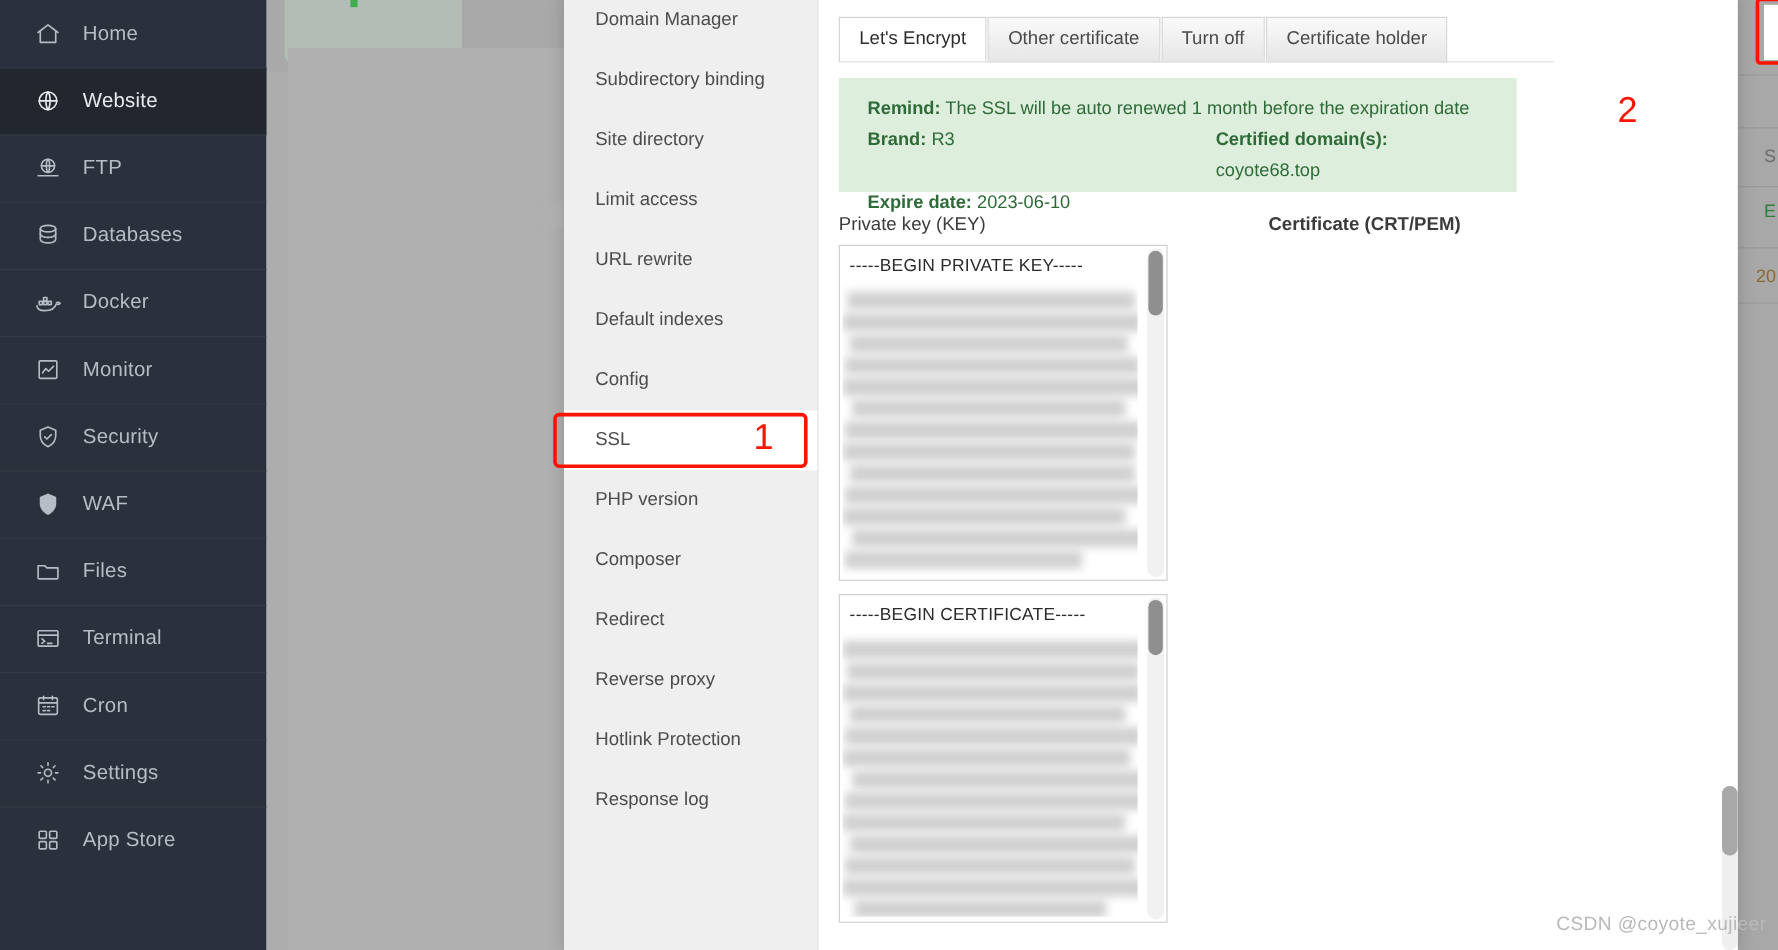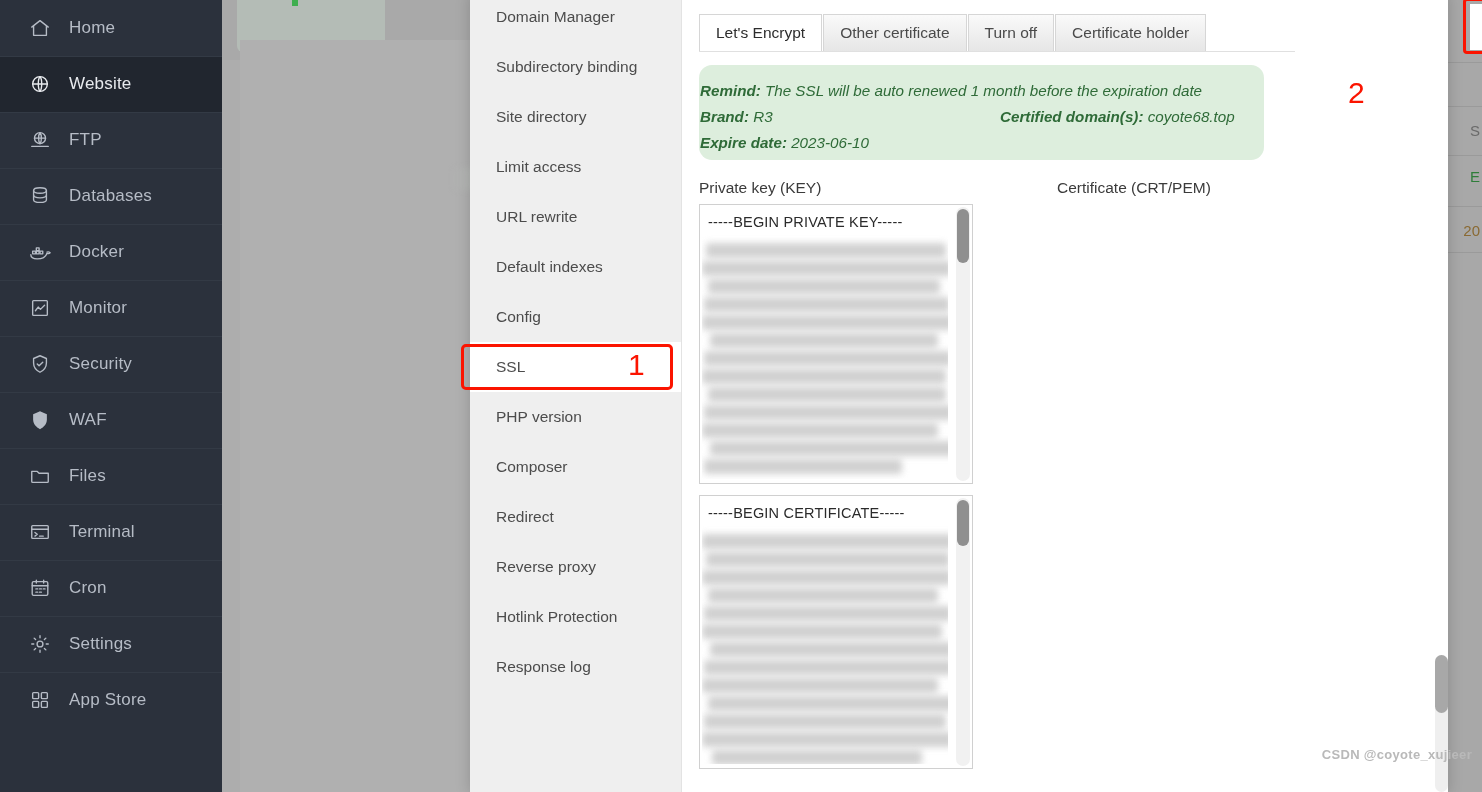--- a/index.html
+++ b/index.html
@@ -243,26 +243,25 @@
     border-radius: 4px;
     z-index: 4;
     pointer-events: none;
   }
 
   
   .remind {
     position:absolute; left: 16px; top: 73px;
     width: 565px; height: 95px;
     background: #ddeedd;
-    border-radius: 13px;
-    padding: 13px 1px;
+    border-radius: 0;
+    padding: 13px 24px;
     color: #2f6b38;
     font-size: 15.2px;
     line-height: 26px;
-    font-style: italic;
   }
   .remind b { font-weight: bold; }
   .remind .row2 { display:flex; }
   .remind .row2 .c1 { width: 300px; }
 
   .field-label {
     position:absolute;
     font-size: 15.5px; color: #3b3b3b;
   }
 
@@ -320,26 +319,25 @@
 
   .marker {
     position:absolute;
     color: #fb1400;
     font-size: 30px;
     font-family: "Liberation Sans", sans-serif;
     z-index: 70;
   }
 
   .watermark {
-    position:absolute; right: 10px; bottom: 30px;
+    position:absolute; right: 10px; bottom: 12px;
     color: #b9b9b9;
-    font-size: 13px;
+    font-size: 16px;
     z-index: 80;
     letter-spacing: .3px;
-    font-weight: bold;
   }
 </style>
 </head>
 <body>
 
 <div id="screen">
 
   <div class="bgpage">
     <div class="bg-topstrip"></div>
     <div class="bg-tabchip"></div>
@@ -466,21 +464,21 @@
             <span>coyote68.top</span>
           </span>
         </div>
         <div>
           <b>Expire date:</b>
           <span>2023-06-10</span>
         </div>
       </div>
 
       <div class="field-label" style="left:16px; top:187px;">Private key (KEY)</div>
-      <div class="field-label" style="left:374px; top:187px;">Certificate (CRT/PEM)</div>
+      <div class="field-label" style="left:374px; top:187px;font-weight:bold;">Certificate (CRT/PEM)</div>
 
       <div class="ta-wrap" style="left:16px; top:212px; width:274px; height:280px;">
         <div class="ta-head">-----BEGIN PRIVATE KEY-----</div>
         <div class="ta-blur">
           <div class="blurline" style="left:4px;  top:8px;   width:240px; height:15px;"></div>
           <div class="blurline" style="left:0px;  top:26px;  width:250px; height:15px;"></div>
           <div class="blurline" style="left:6px;  top:44px;  width:232px; height:15px;"></div>
           <div class="blurline" style="left:2px;  top:62px;  width:246px; height:15px;"></div>
           <div class="blurline" style="left:0px;  top:80px;  width:252px; height:15px;"></div>
           <div class="blurline" style="left:8px;  top:98px;  width:228px; height:15px;"></div>

